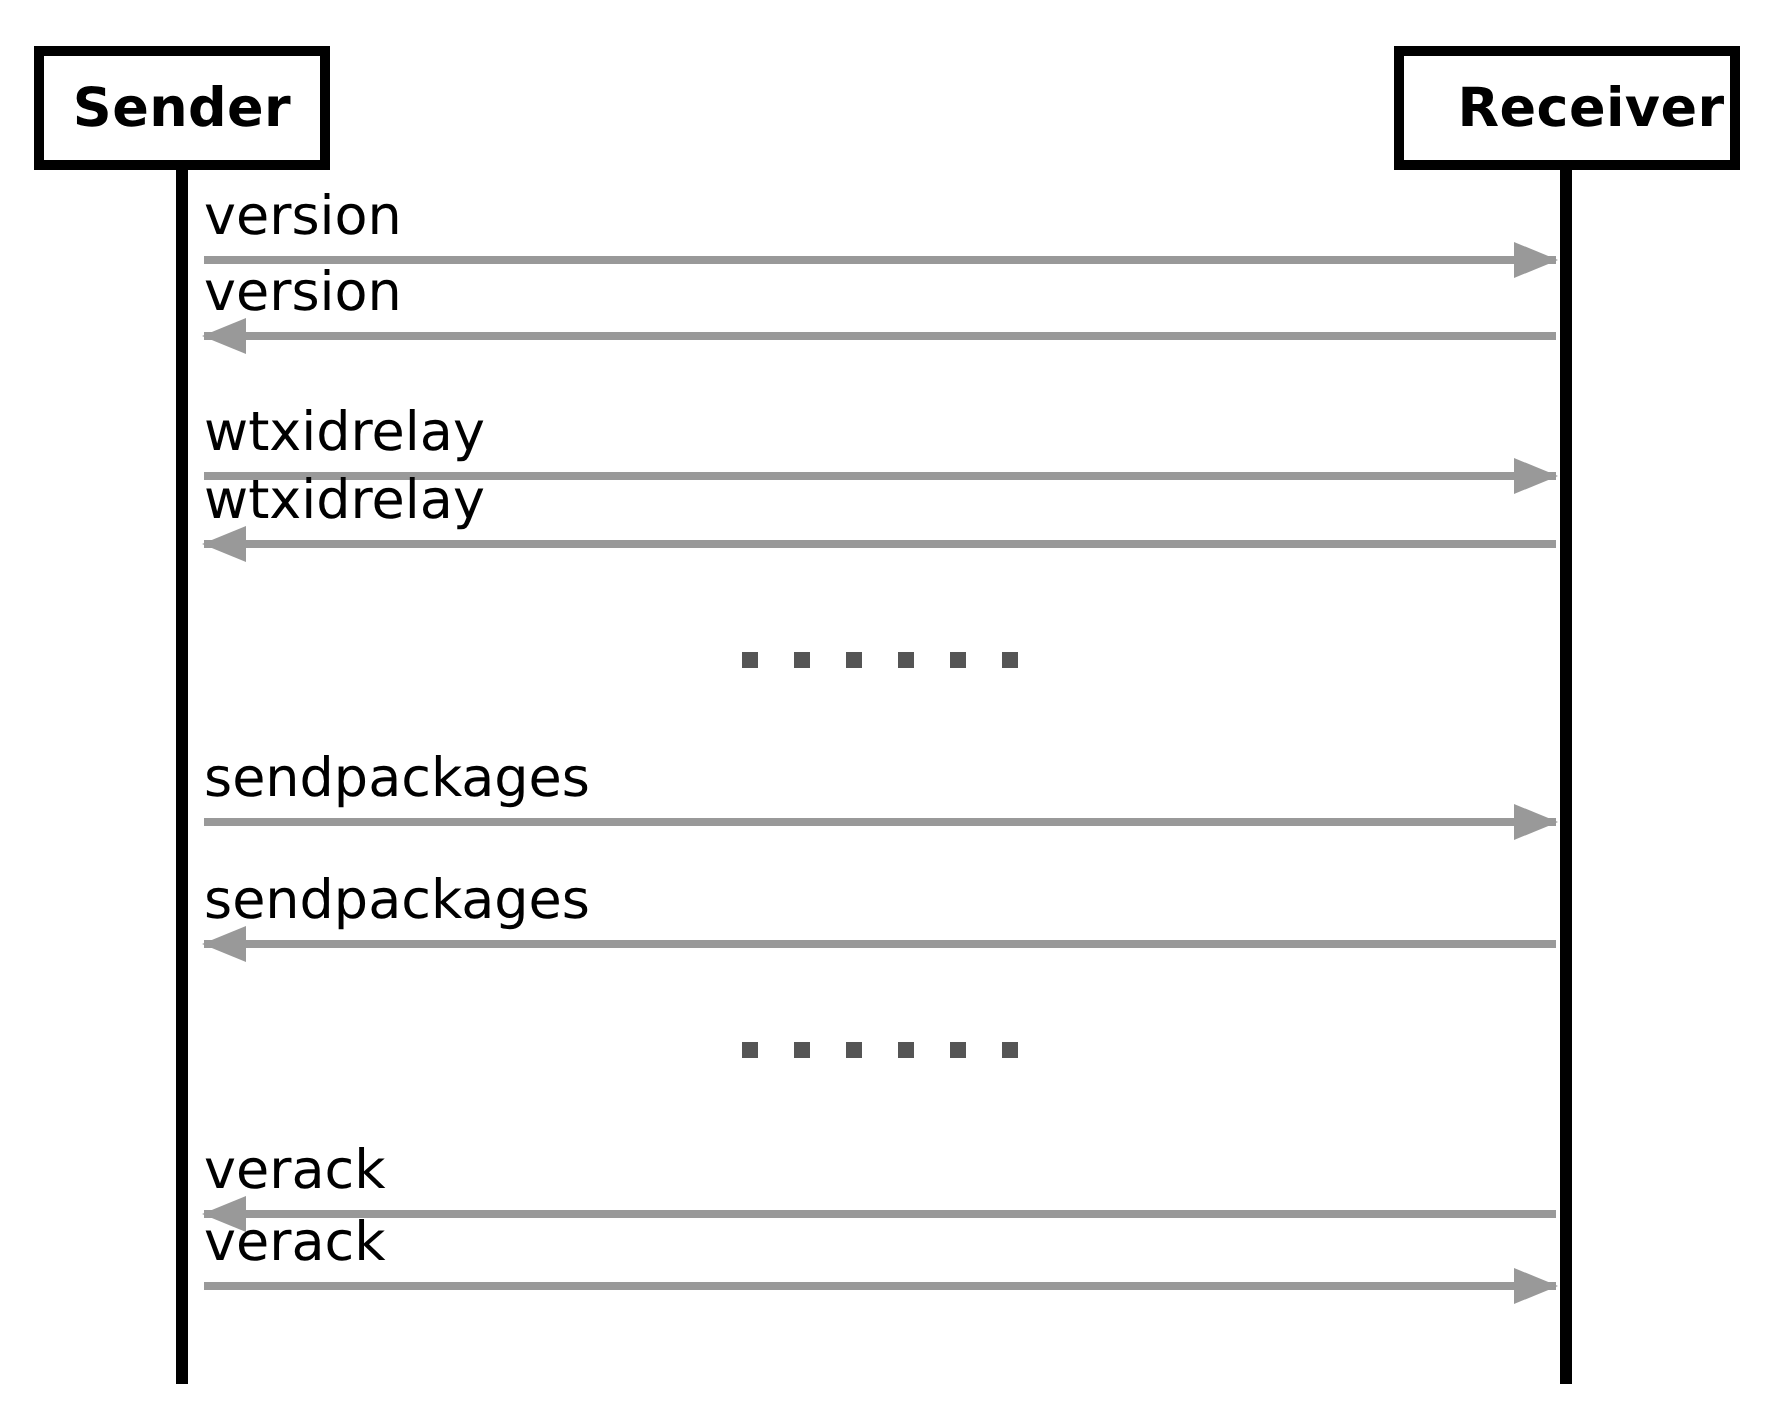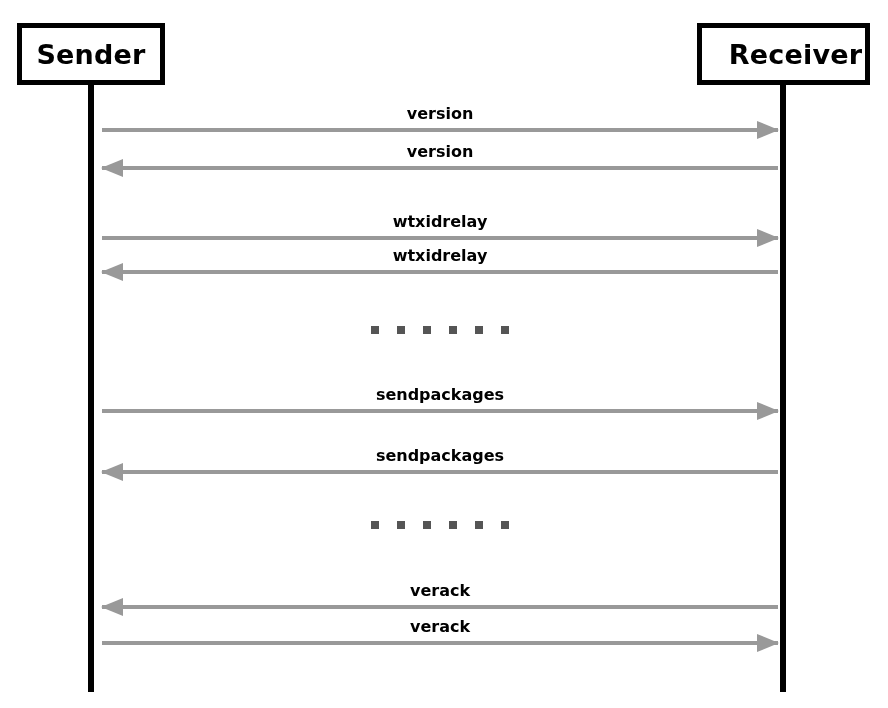--- a/index.html
+++ b/index.html
@@ -64,23 +64,23 @@
     right: 0;
     top: 0;
     height: 4px;
     background: #999999;
   }
   .message .msg-label {
     position: absolute;
     left: 0;
     right: 0;
     bottom: 6px;
-    text-align: center;
-    font-size: 16px;
-    font-weight: bold;
+    text-align: left;
+    font-size: 27px;
+    font-weight: normal;
     color: #000000;
     line-height: 1;
     white-space: nowrap;
   }
   
   .message .msg-head {
     position: absolute;
     top: -7px;
     width: 0;
     height: 0;

